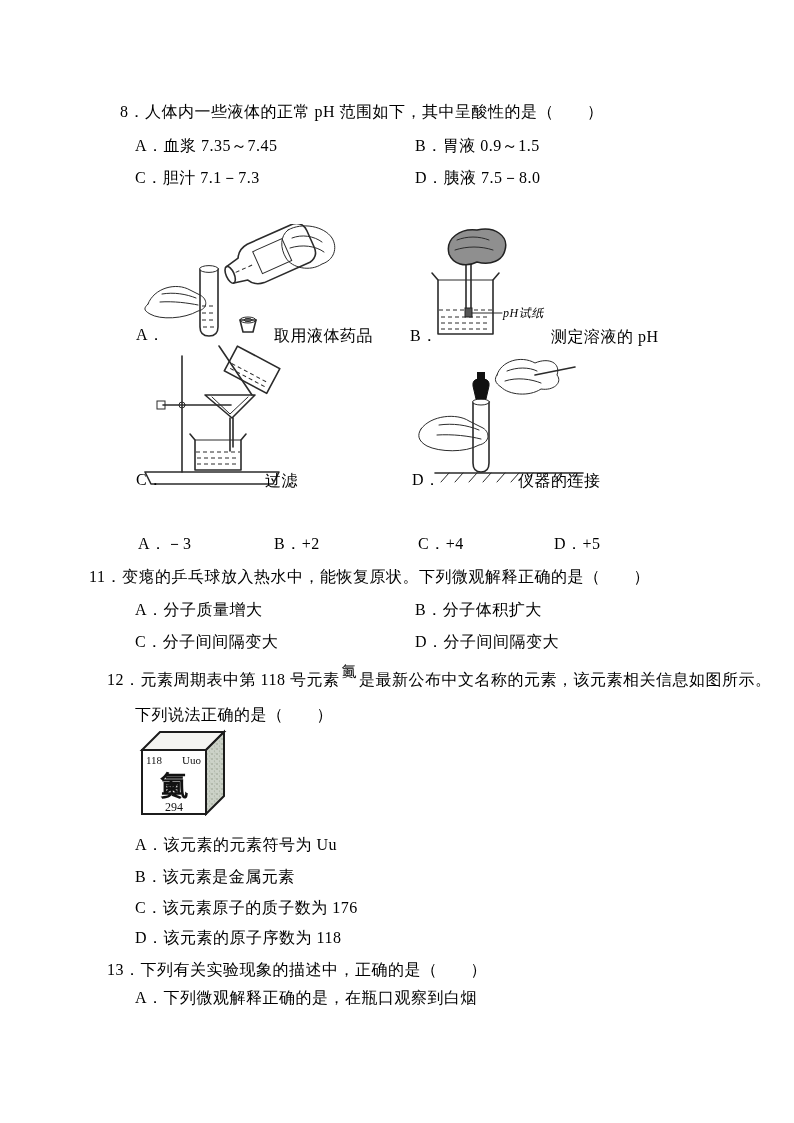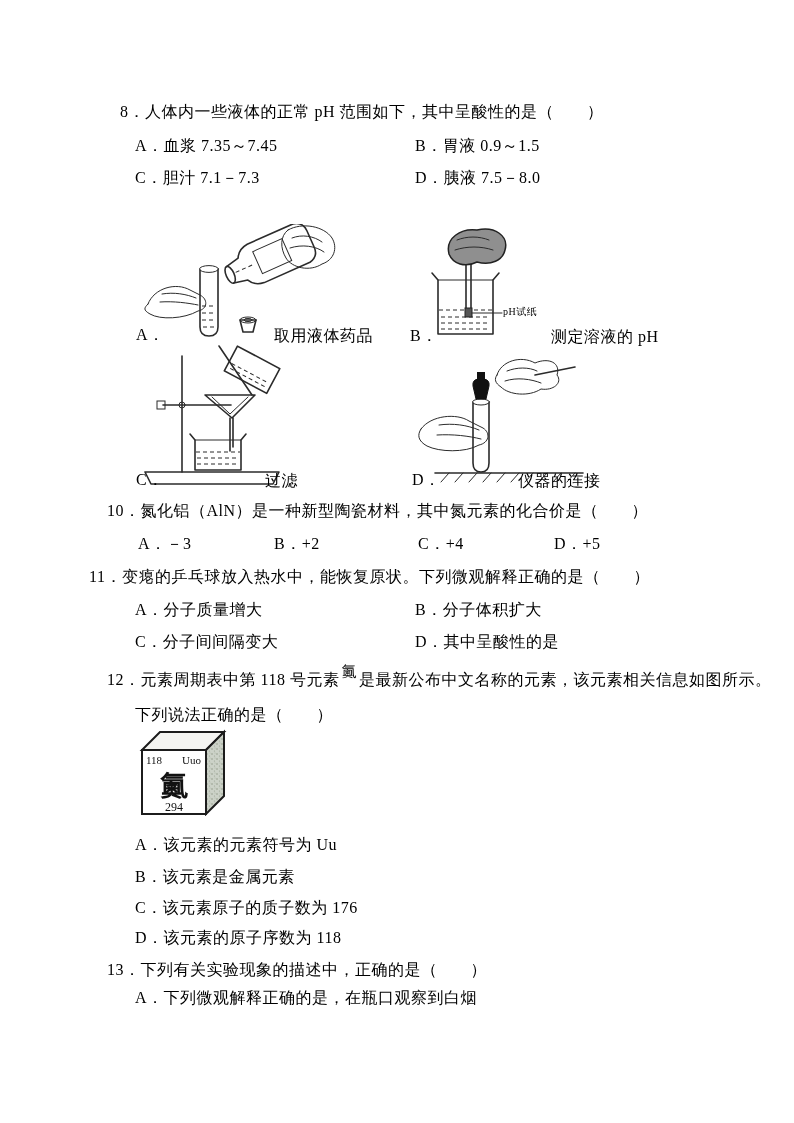--- a/index.html
+++ b/index.html
@@ -20,23 +20,24 @@
     letter-spacing:0.5px;
   }
   .supchar{
     display:inline-block;
     vertical-align:8px;
     font-size:15px;
     margin:0 2px;
   }
   .ann{
     position:absolute;
-    font-size:10px;
+    font-size:12px;
     white-space:nowrap;
     letter-spacing:0.5px;
+    font-style:italic;
   }
   svg{position:absolute;}
   .sketch{stroke:#2b2b2b;fill:none;stroke-width:1.6;stroke-linecap:round;stroke-linejoin:round;}
   .sketch-thin{stroke:#2b2b2b;fill:none;stroke-width:1;stroke-linecap:round;}
   .dash{stroke:#2b2b2b;fill:none;stroke-width:1;stroke-dasharray:4 3;}
 </style>
 </head>
 <body>
 
 <div class="page">
@@ -134,31 +135,30 @@
     <path class="sketch" d="M132,20 L172,12" stroke-width="5"></path>
     <path class="sketch-thin" d="M94,20 C98,6 118,0 132,8 C146,2 158,8 154,20 C160,28 150,36 138,34 C126,42 106,40 98,32 C92,28 91,24 94,20 Z"></path>
     <path class="sketch-thin" d="M104,16 C114,12 126,12 134,16 M102,26 C114,22 128,24 138,28"></path>
 
     <path class="sketch-thin" d="M18,74 C28,60 54,58 66,66 L80,73 C88,78 86,88 76,90 C62,98 36,97 24,91 C15,86 14,80 18,74 Z"></path>
     <path class="sketch-thin" d="M36,70 C50,68 64,70 76,75 M34,80 C50,79 66,81 78,84"></path>
   </svg>
   <div class="t" style="left:412px;top:470px">D．</div>
   <div class="t" style="left:518px;top:471px">仪器的连接</div>
 
-  <div class="t" style="left:107px;top:501px">10．氮化铝（AlN）是一种新型陶瓷材料，其中氮元素的化合价是（　　）</div>
   <div class="t" style="left:138px;top:534px">A．－3</div>
   <div class="t" style="left:274px;top:534px">B．+2</div>
   <div class="t" style="left:418px;top:534px">C．+4</div>
   <div class="t" style="left:554px;top:534px">D．+5</div>
 
   <div class="t" style="left:89px;top:567px">11．变瘪的乒乓球放入热水中，能恢复原状。下列微观解释正确的是（　　）</div>
   <div class="t" style="left:135px;top:600px">A．分子质量增大</div>
   <div class="t" style="left:415px;top:600px">B．分子体积扩大</div>
   <div class="t" style="left:135px;top:632px">C．分子间间隔变大</div>
-  <div class="t" style="left:415px;top:632px">D．其中呈酸性的是</div>
+  <div class="t" style="left:415px;top:632px">D．分子间间隔变大</div>
 
   <div class="t" style="left:107px;top:663px"><span>12．元素周期表中第 118 号元素</span><span class="supchar">鿫</span><span>是最新公布中文名称的元素，该元素相关信息如图所示。</span></div>
   <div class="t" style="left:135px;top:705px">下列说法正确的是（　　）</div>
 
   <svg style="left:136px;top:722px" width="92" height="94" viewBox="0 0 92 94">
     <defs>
       <pattern id="speck" width="5" height="5" patternUnits="userSpaceOnUse">
         <rect width="5" height="5" fill="#ccd2c8"></rect>
         <circle cx="1" cy="2" r="0.7" fill="#87917f"></circle>
         <circle cx="3.5" cy="4" r="0.6" fill="#9aa394"></circle>

